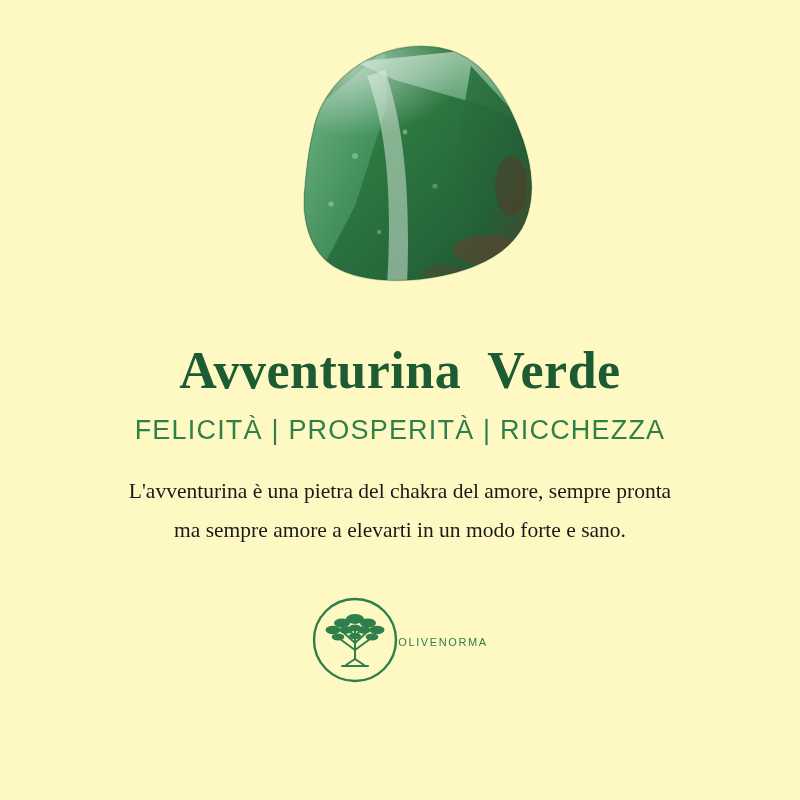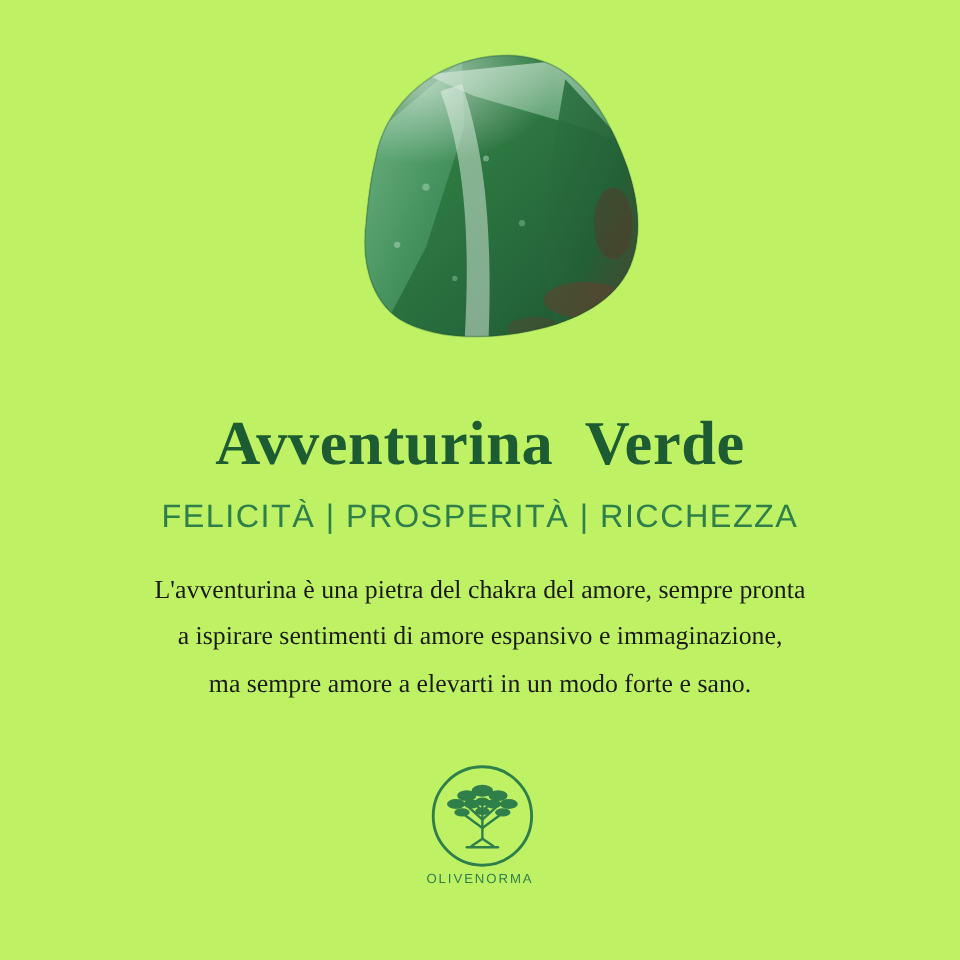--- a/index.html
+++ b/index.html
@@ -10,21 +10,21 @@
     width: 800px;
     height: 800px;
     background: #ffffff;
     font-family: "Liberation Serif", serif;
     overflow: hidden;
   }
   .card {
     position: relative;
     width: 800px;
     height: 800px;
-    background: #bef264;
+    background: #fef9c3;
     display: flex;
     flex-direction: column;
     align-items: center;
   }
 
   
   .stone-wrap {
     width: 800px;
     height: 320px;
     display: flex;
@@ -71,22 +71,22 @@
     width: 720px;
   }
   .description .line {
     display: block;
   }
 
   
   .logo-block {
     margin-top: 46px;
     display: flex;
-    flex-direction: column;
-    align-items: flex-end;
+    flex-direction: row;
+    align-items: center;
   }
   .logo-mark {
     display: block;
   }
   .logo-text {
     font-family: "Liberation Sans", sans-serif;
     font-size: 11px;
     letter-spacing: 1.6px;
     color: #2f7f4a;
     margin-top: 4px;
@@ -167,21 +167,20 @@
                C74,214 66,182 70,150 C72,128 74,112 78,96 Z" fill="none" stroke="#1b4b2b" stroke-opacity="0.25" stroke-width="1.5"></path>
     </svg>
   </div>
 
   <div class="title">Avventurina  Verde</div>
 
   <div class="keywords">FELICITÀ | PROSPERITÀ | RICCHEZZA</div>
 
   <div class="description">
     <span class="line">L'avventurina è una pietra del chakra del amore, sempre pronta</span>
-    <span class="line">a ispirare sentimenti di amore espansivo e immaginazione,</span>
     <span class="line">ma sempre amore a elevarti in un modo forte e sano.</span>
   </div>
 
   <div class="logo-block">
     <svg class="logo-mark" width="86" height="86" viewBox="0 0 86 86">
       <circle cx="43" cy="43" r="41" fill="none" stroke="#2f7f4a" stroke-width="2.4"></circle>
 
       <g fill="#2f7f4a">
         <ellipse cx="43" cy="22" rx="9" ry="5"></ellipse>
         <ellipse cx="30" cy="26" rx="8" ry="4.5"></ellipse>

